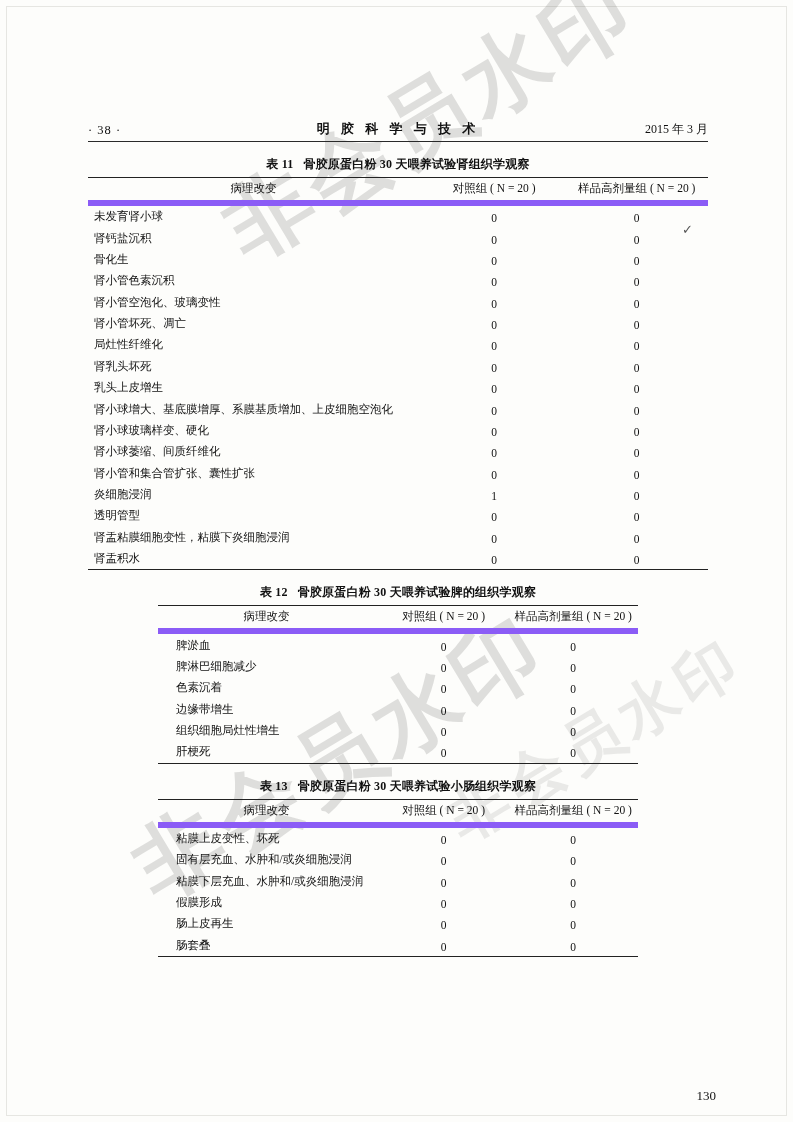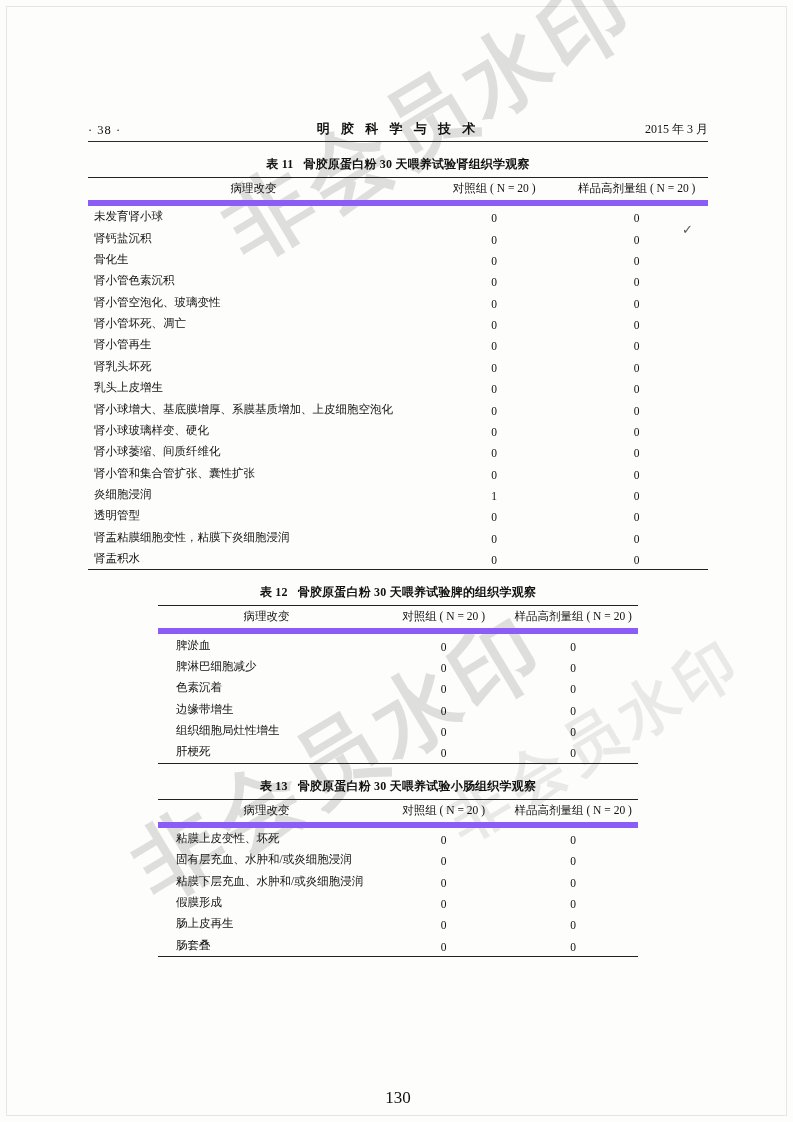--- a/index.html
+++ b/index.html
@@ -104,25 +104,25 @@
   .t11 col.c1 { width: 54%; }
   .t11 col.c2 { width: 23%; }
   .t11 col.c3 { width: 23%; }
   .t12 col.c1, .t13 col.c1 { width: 46%; }
   .t12 col.c2, .t13 col.c2 { width: 27%; }
   .t12 col.c3, .t13 col.c3 { width: 27%; }
   .t12 td.lbl, .t13 td.lbl { padding-left: 18px; }
   
   .pagenum {
     position: absolute;
-    left: 0;
+    left: 8px;
     top: 968px;
     width: 620px;
-    text-align: center;
-    font-size: 17px;
+    text-align: right;
+    font-size: 13px;
   }
   
   .wm {
     position: absolute;
     font-family: "Liberation Serif", serif;
     color: rgba(60,60,60,0.16);
     font-size: 86px;
     font-weight: bold;
     letter-spacing: 6px;
     white-space: nowrap;
@@ -200,21 +200,21 @@
               <td class="lbl">肾小管空泡化、玻璃变性</td>
               <td class="val">0</td>
               <td class="val">0</td>
             </tr>
           <tr>
               <td class="lbl">肾小管坏死、凋亡</td>
               <td class="val">0</td>
               <td class="val">0</td>
             </tr>
           <tr>
-              <td class="lbl">肾小管再生</td>
+              <td class="lbl">局灶性纤维化</td>
               <td class="val">0</td>
               <td class="val">0</td>
             </tr>
           <tr>
               <td class="lbl">肾乳头坏死</td>
               <td class="val">0</td>
               <td class="val">0</td>
             </tr>
           <tr>
               <td class="lbl">乳头上皮增生</td>

